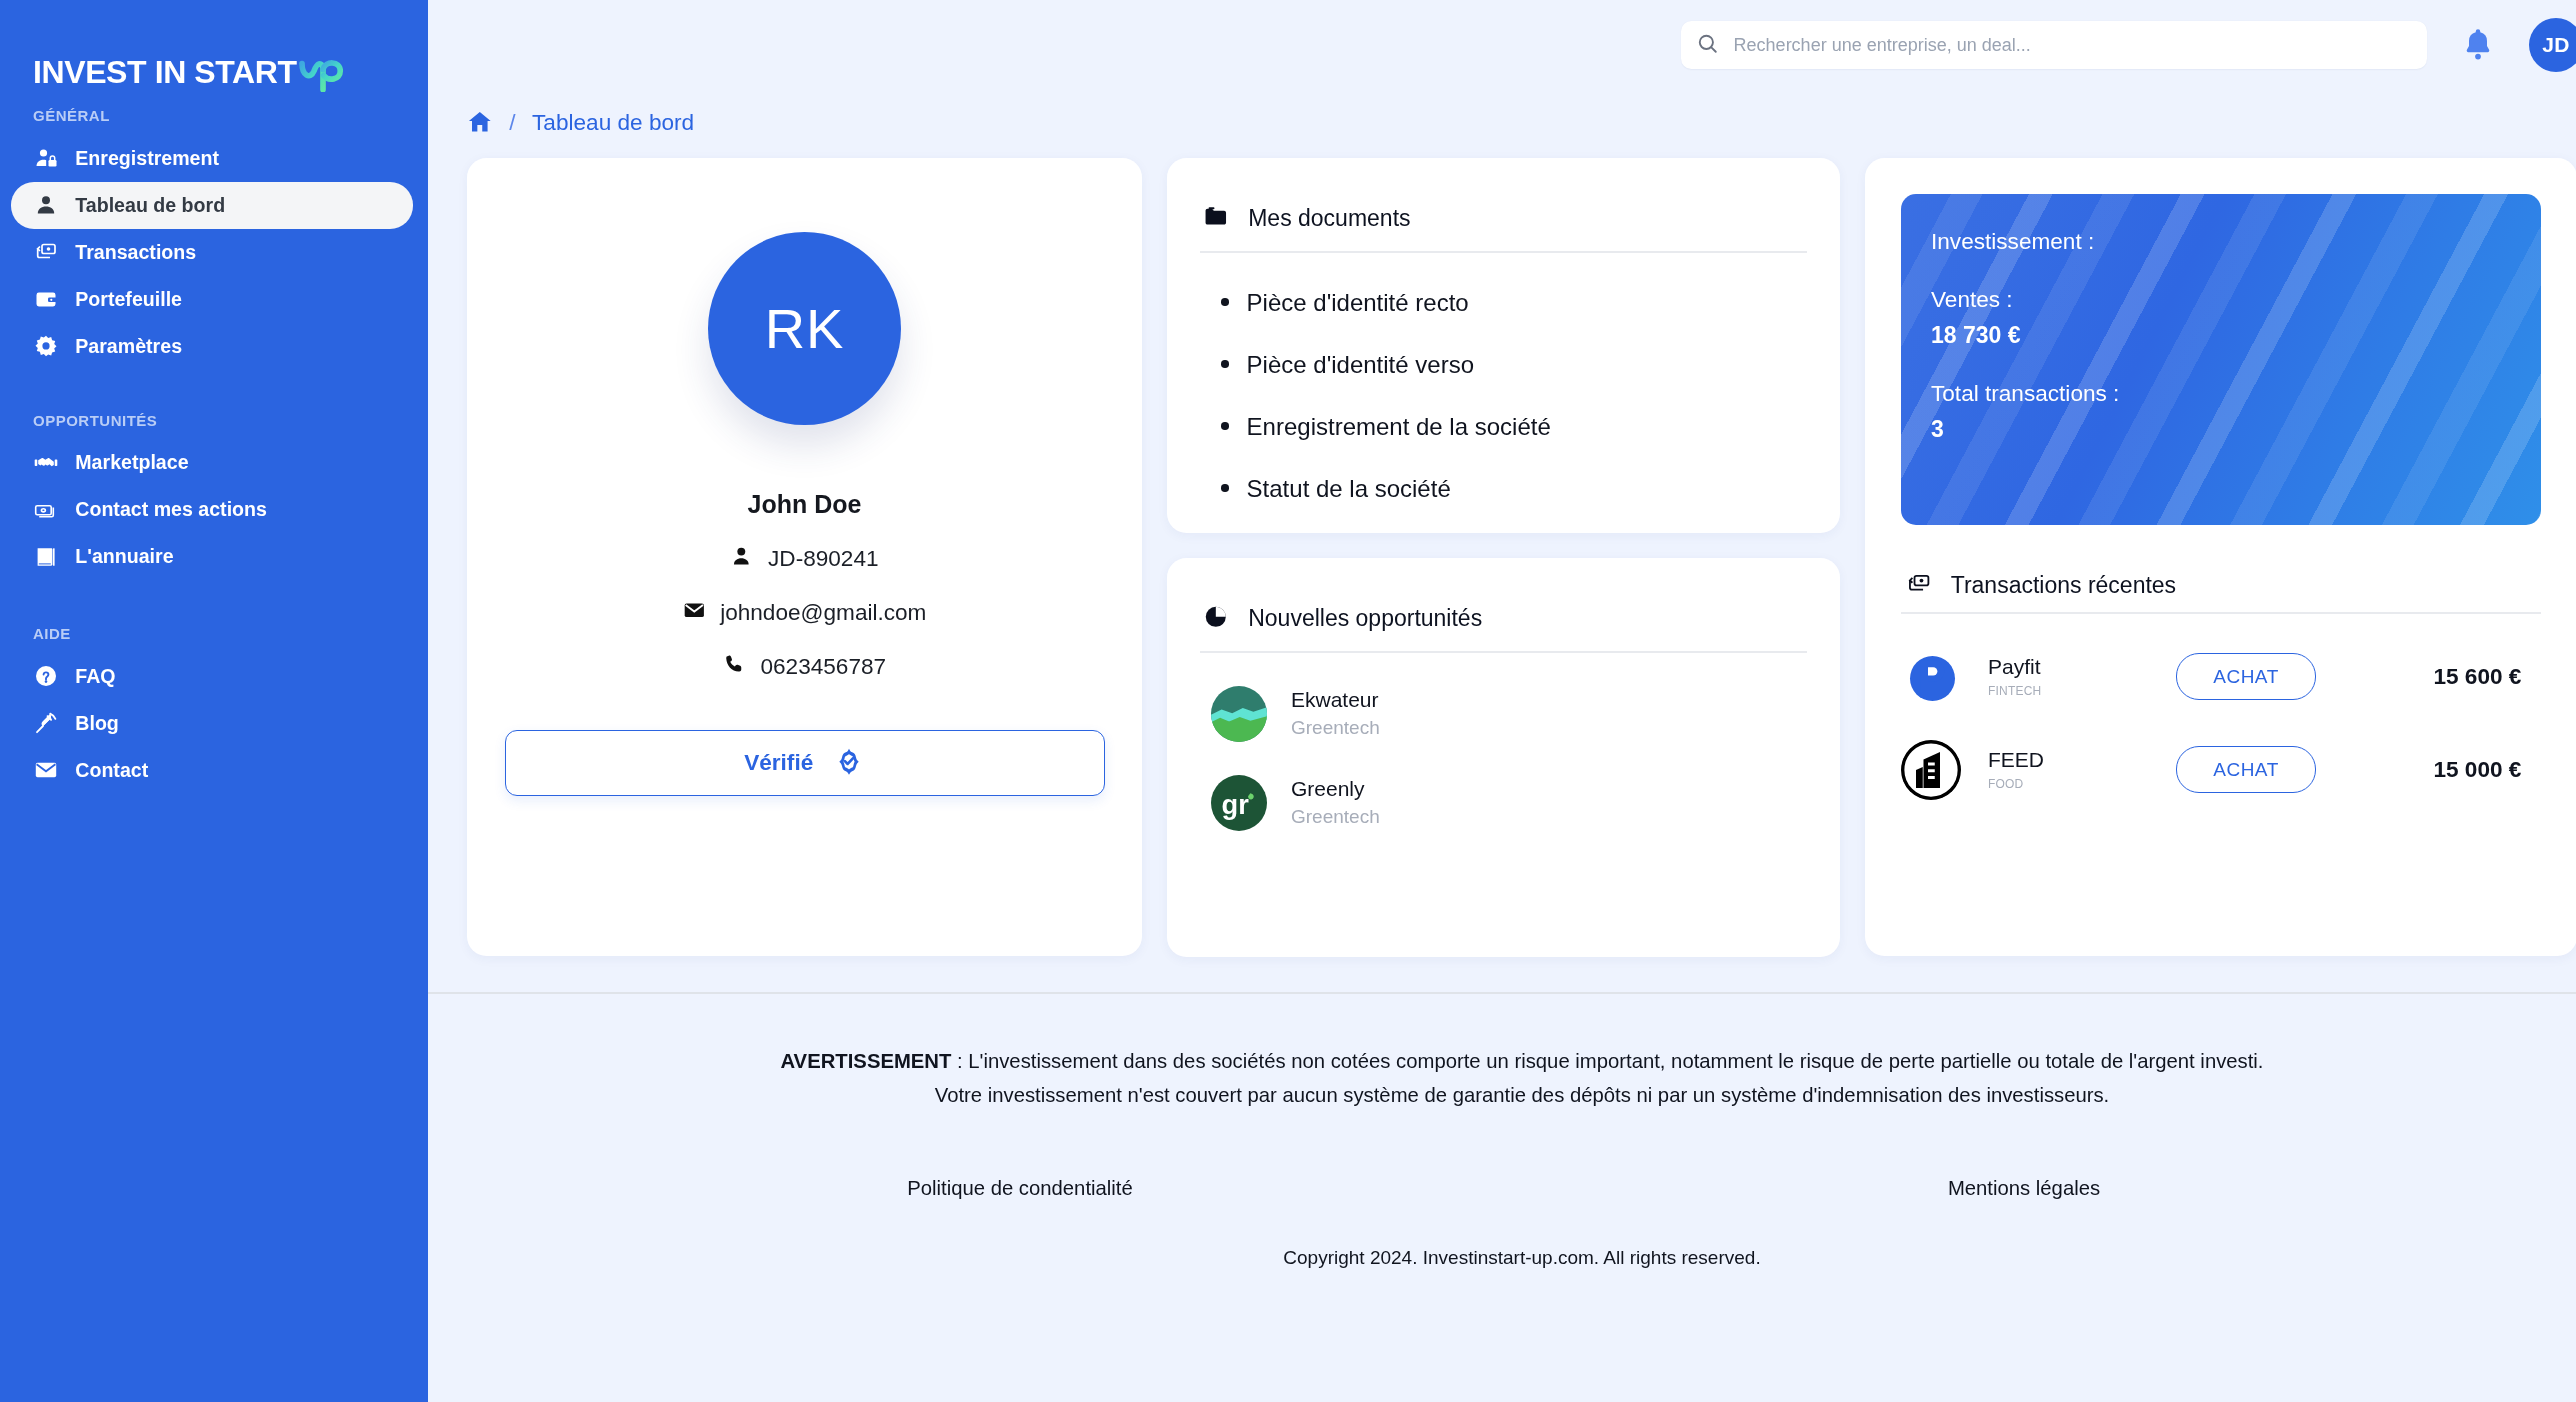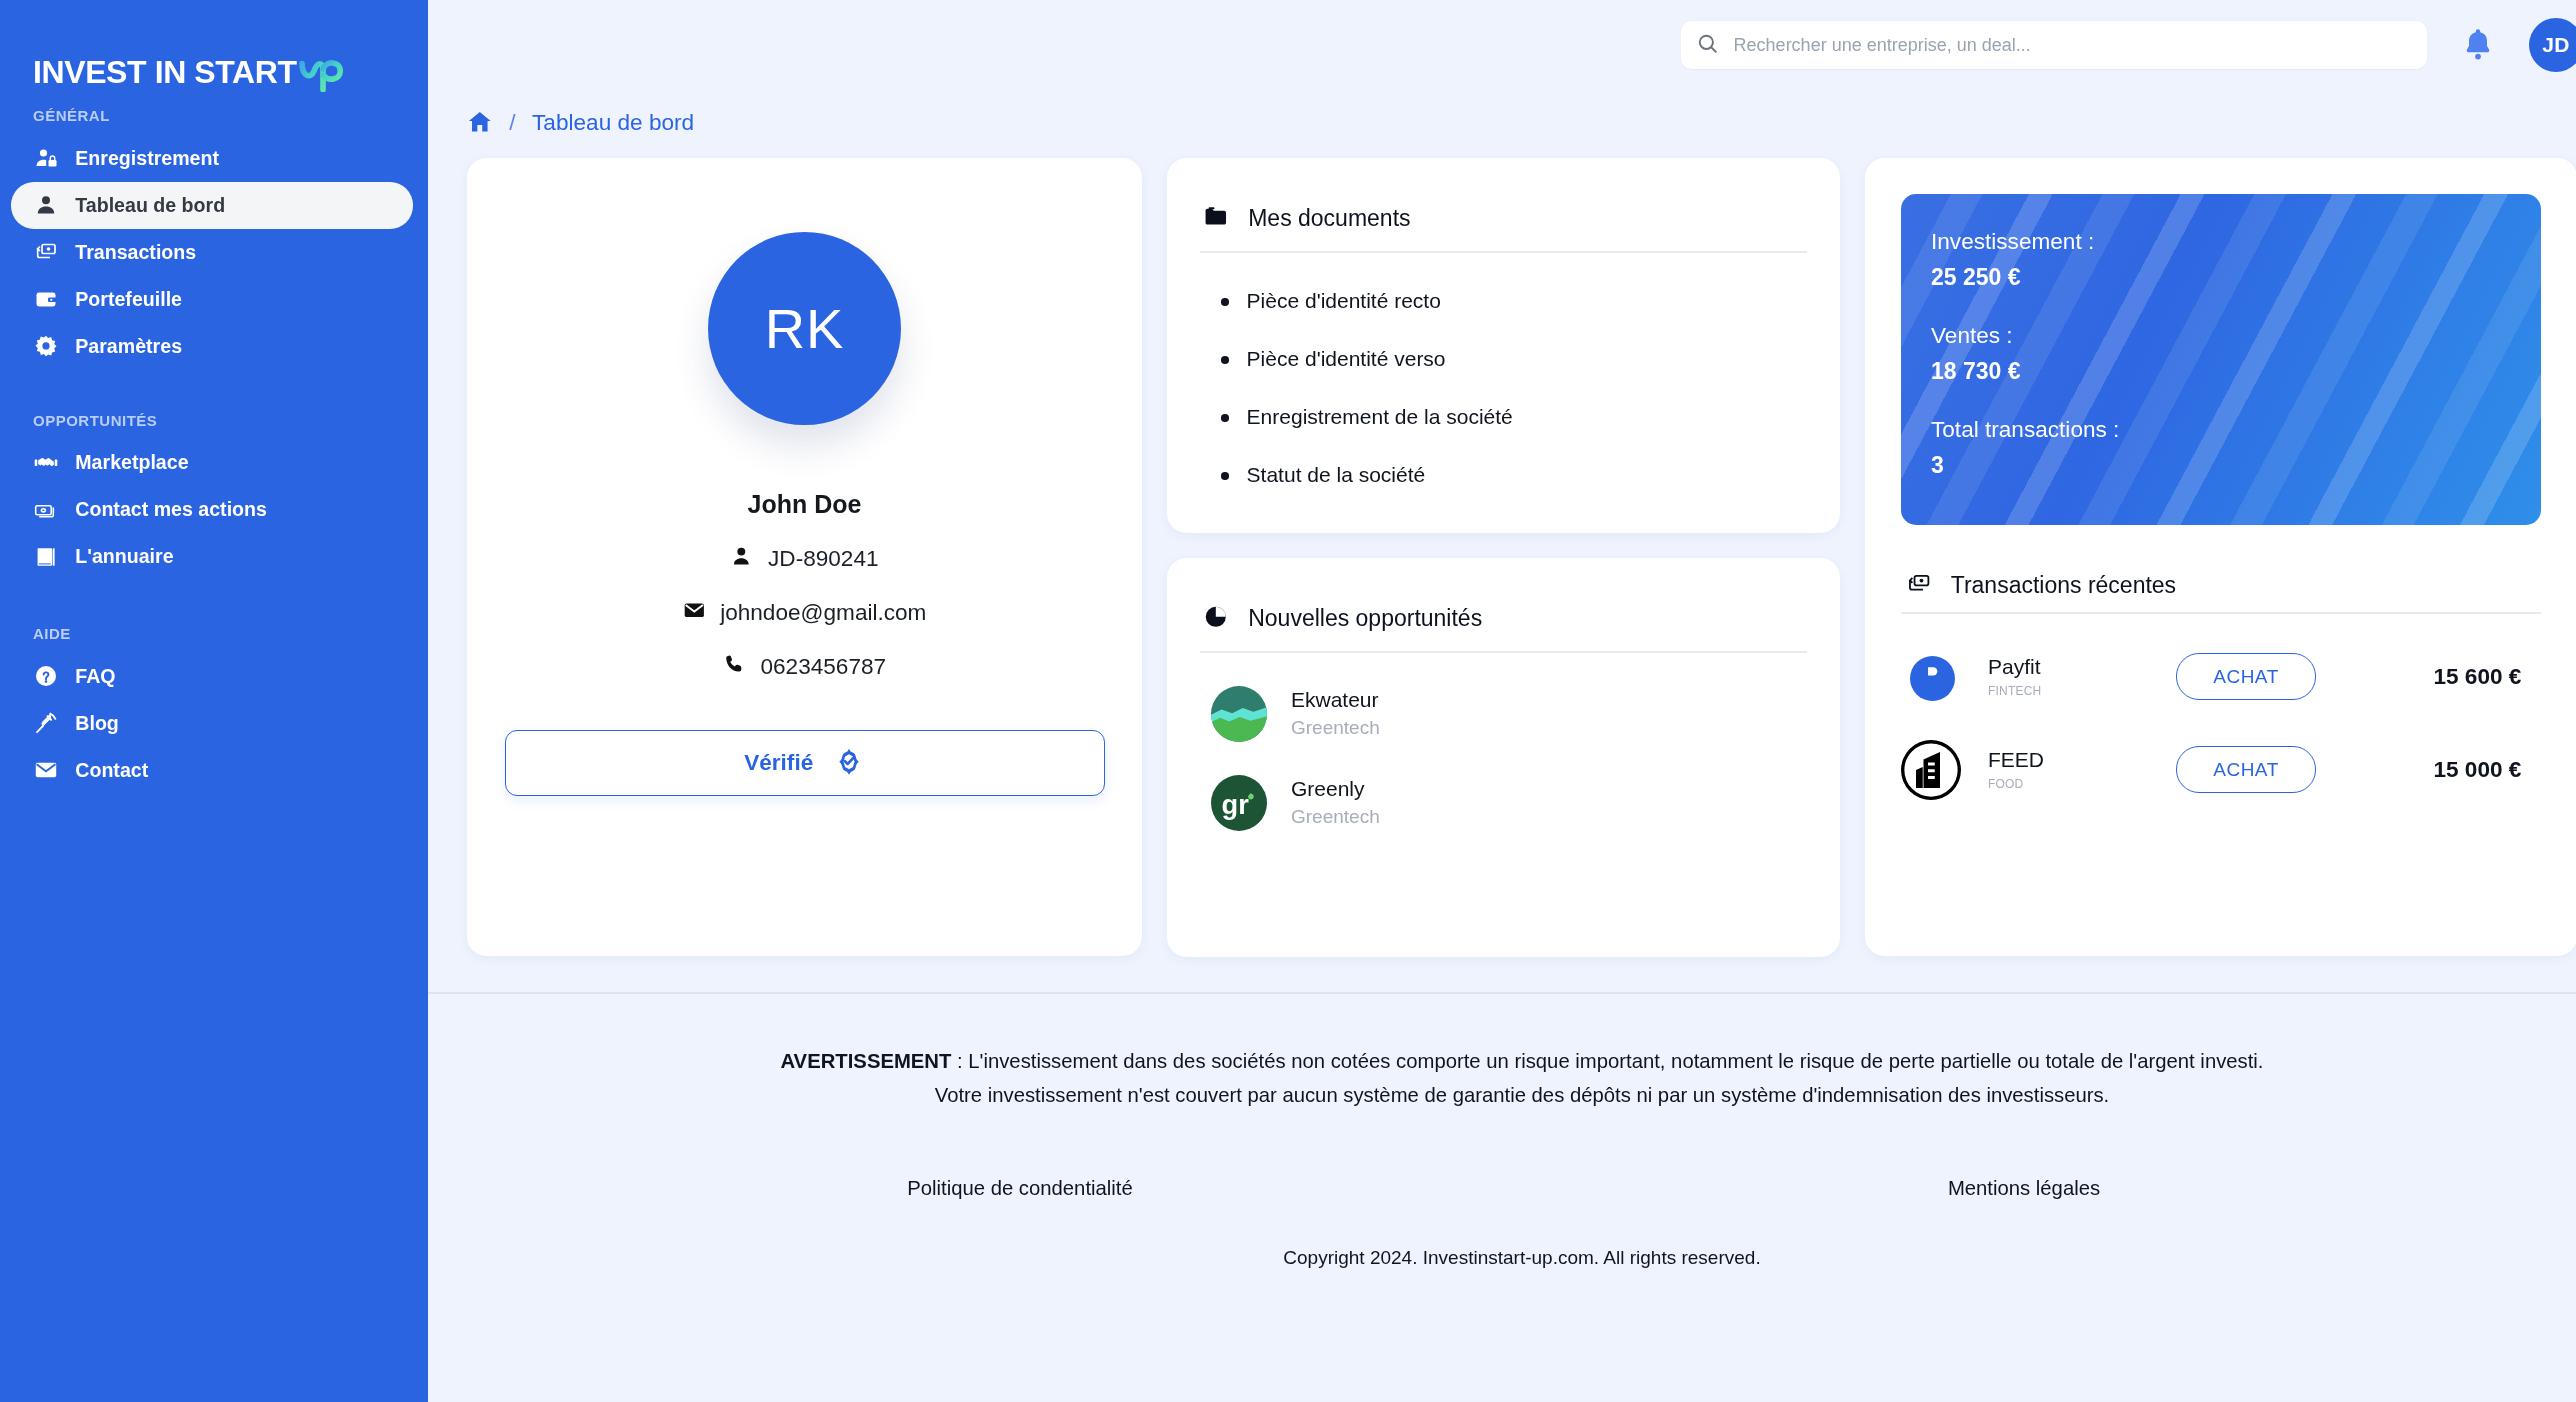--- a/index.html
+++ b/index.html
@@ -164,21 +164,21 @@
   .card-head svg { width: 25.6px; height: 25.6px; flex: 0 0 25.6px; }
   .card-title { font-size: 23px; color: #0d1220; font-weight: 500; }
   .card-rule { height: 1.5px; background: #e8eaee; margin: 9px 33px 0 33px; }
 
   
   .docs-card { height: 375px; }
   .docs-list { padding: 36px 0 0 54px; }
   .docs-list li {
     list-style: none;
     position: relative;
-    font-size: 21px; color: #10141f;
+    font-size: 24px; color: #10141f;
     margin-bottom: 34px;
     padding-left: 25.6px;
   }
   .docs-list li::before {
     content: ""; position: absolute; left: 0; top: 9.8px;
     width: 7.5px; height: 7.5px; border-radius: 50%; background: #10141f;
   }
 
   
   .opps-card { margin-top: 25px; height: 399px; }
@@ -541,21 +541,20 @@
           </div>
         </div>
       </section>
 
       <section class="col-right">
         <div class="card right-card">
 
           <div class="stat-banner">
             <div class="stat-block">
               <div class="stat-label">Investissement :</div>
-              <div class="stat-value">25 250 €</div>
             </div>
             <div class="stat-block">
               <div class="stat-label">Ventes :</div>
               <div class="stat-value">18 730 €</div>
             </div>
             <div class="stat-block">
               <div class="stat-label">Total transactions :</div>
               <div class="stat-value">3</div>
             </div>
           </div>

